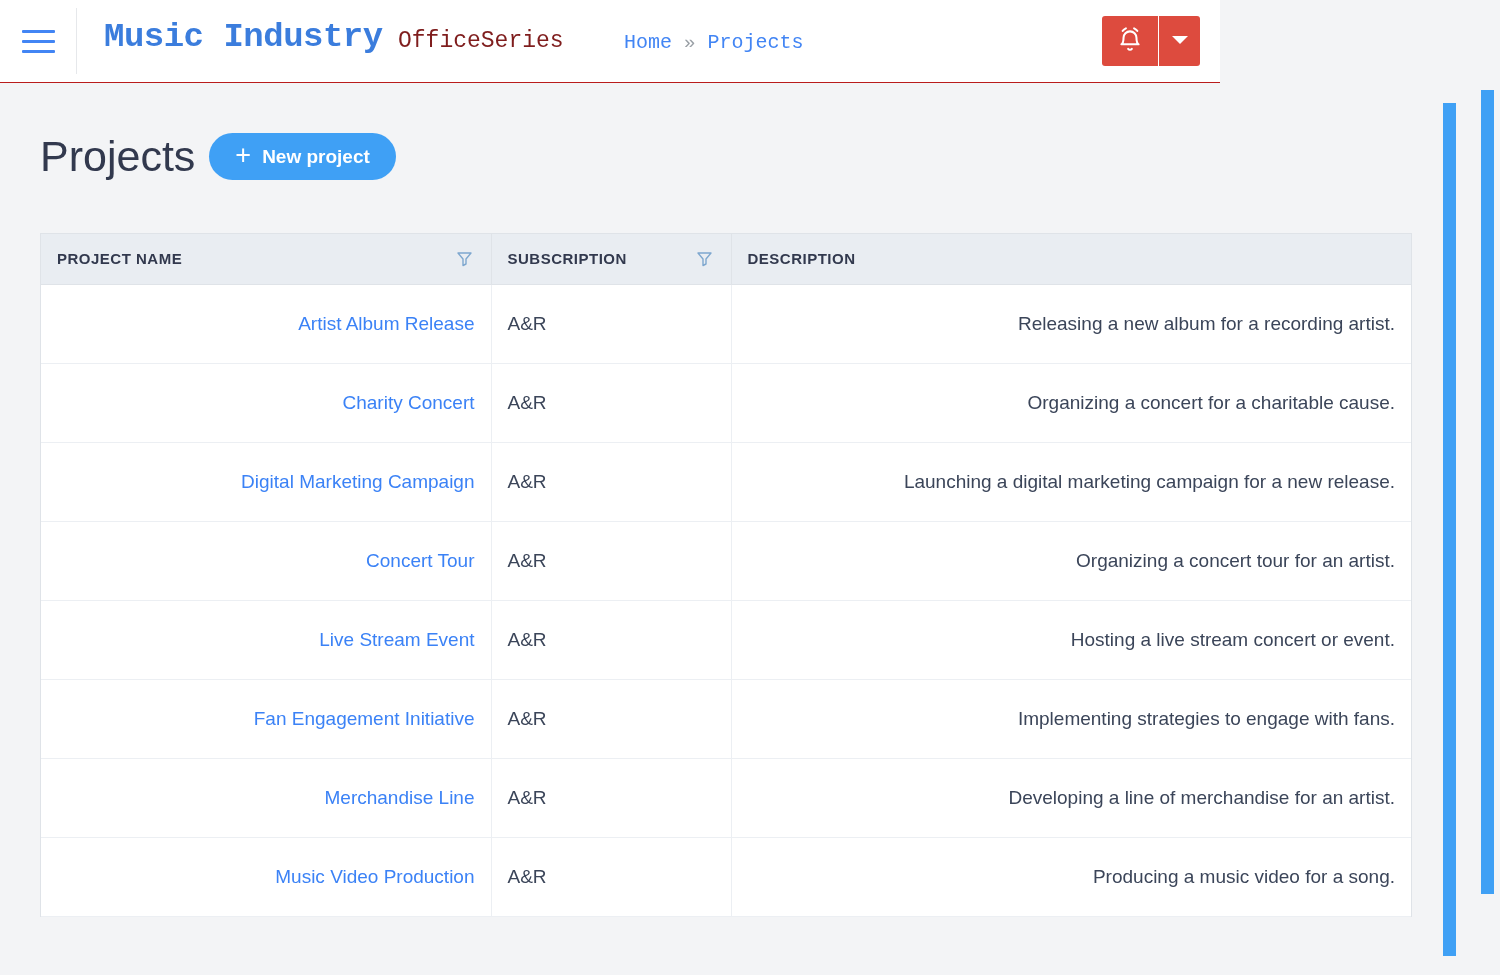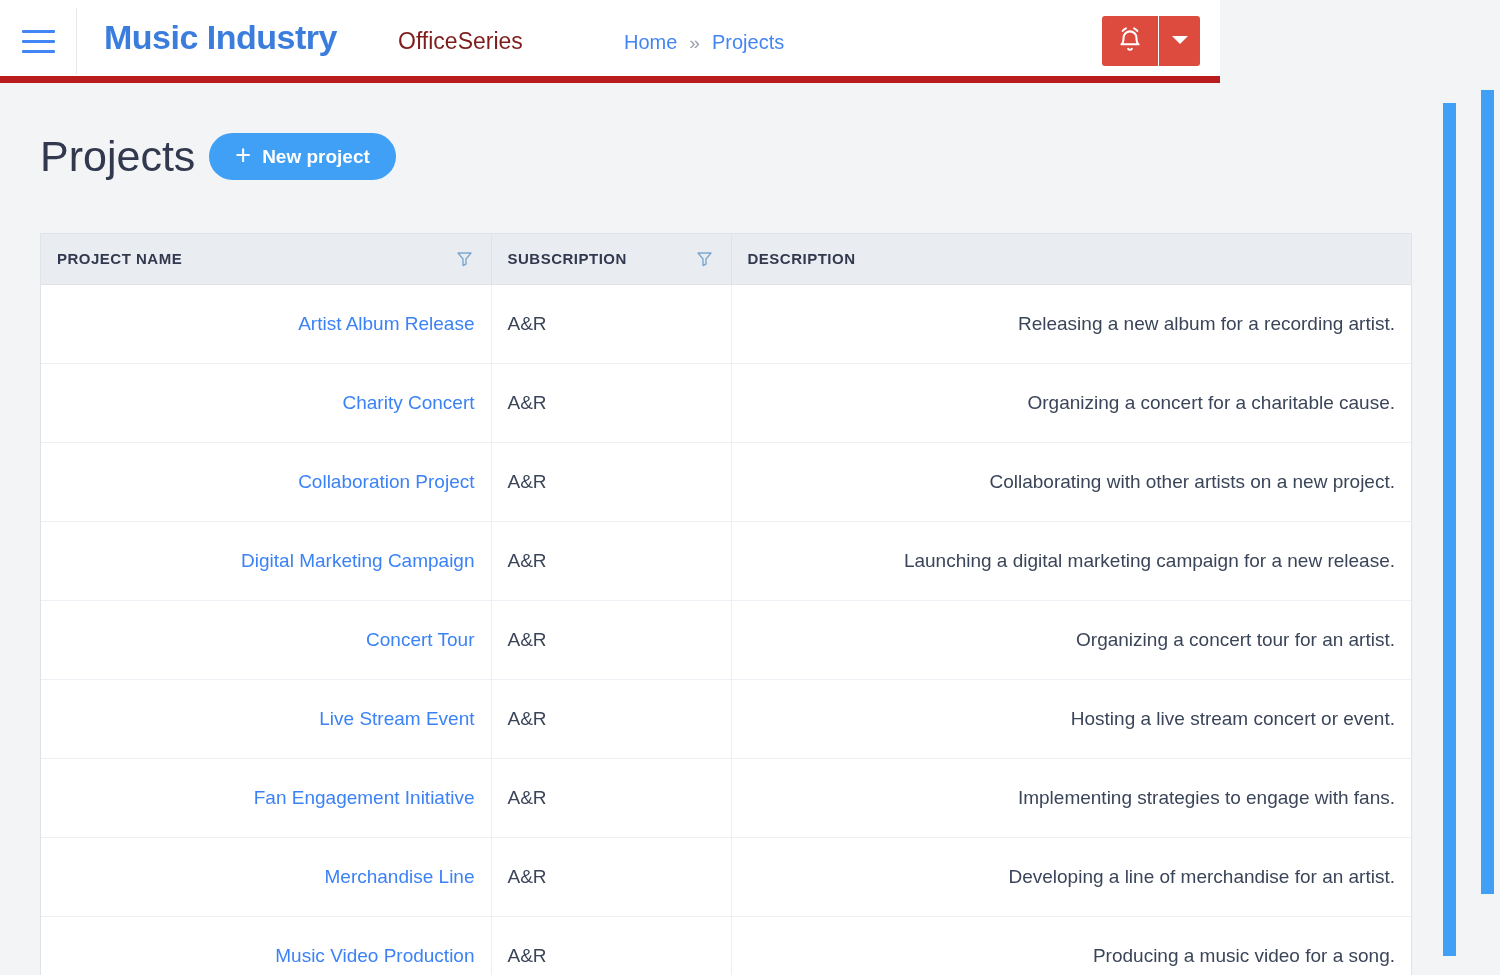--- a/index.html
+++ b/index.html
@@ -8,21 +8,22 @@
     background: #f3f4f6;
     font-family: "Liberation Sans", sans-serif;
     overflow: hidden;
   }
 
   
   .topbar {
     position: absolute; top: 0; left: 0;
     width: 1220px; height: 83px;
     background: #ffffff;
-    border-bottom: 7px solid #b91c1c;
+    border-bottom: 1px solid #b91c1c;
+    font-family: Liberation Mono, monospace;
   }
   .hamburger {
     position: absolute; left: 22px; top: 25px;
     width: 33px; height: 33px;
     display: flex; flex-direction: column; justify-content: center; gap: 7px;
     cursor: pointer;
   }
   .hamburger span { display: block; height: 3px; width: 33px; background: #4285f4; border-radius: 1px; }
 
   .vdiv { position: absolute; left: 76px; top: 8px; width: 1px; height: 66px; background: #e6e8eb; }
@@ -193,25 +194,20 @@
           <td class="col-name"><a class="proj-link">Artist Album Release</a></td>
           <td class="col-sub">A&amp;R</td>
           <td>Releasing a new album for a recording artist.</td>
         </tr>
         <tr>
           <td class="col-name"><a class="proj-link">Charity Concert</a></td>
           <td class="col-sub">A&amp;R</td>
           <td>Organizing a concert for a charitable cause.</td>
         </tr>
         <tr>
-          <td class="col-name"><a class="proj-link">Collaboration Project</a></td>
-          <td class="col-sub">A&amp;R</td>
-          <td>Collaborating with other artists on a new project.</td>
-        </tr>
-        <tr>
           <td class="col-name"><a class="proj-link">Digital Marketing Campaign</a></td>
           <td class="col-sub">A&amp;R</td>
           <td>Launching a digital marketing campaign for a new release.</td>
         </tr>
         <tr>
           <td class="col-name"><a class="proj-link">Concert Tour</a></td>
           <td class="col-sub">A&amp;R</td>
           <td>Organizing a concert tour for an artist.</td>
         </tr>
         <tr>

